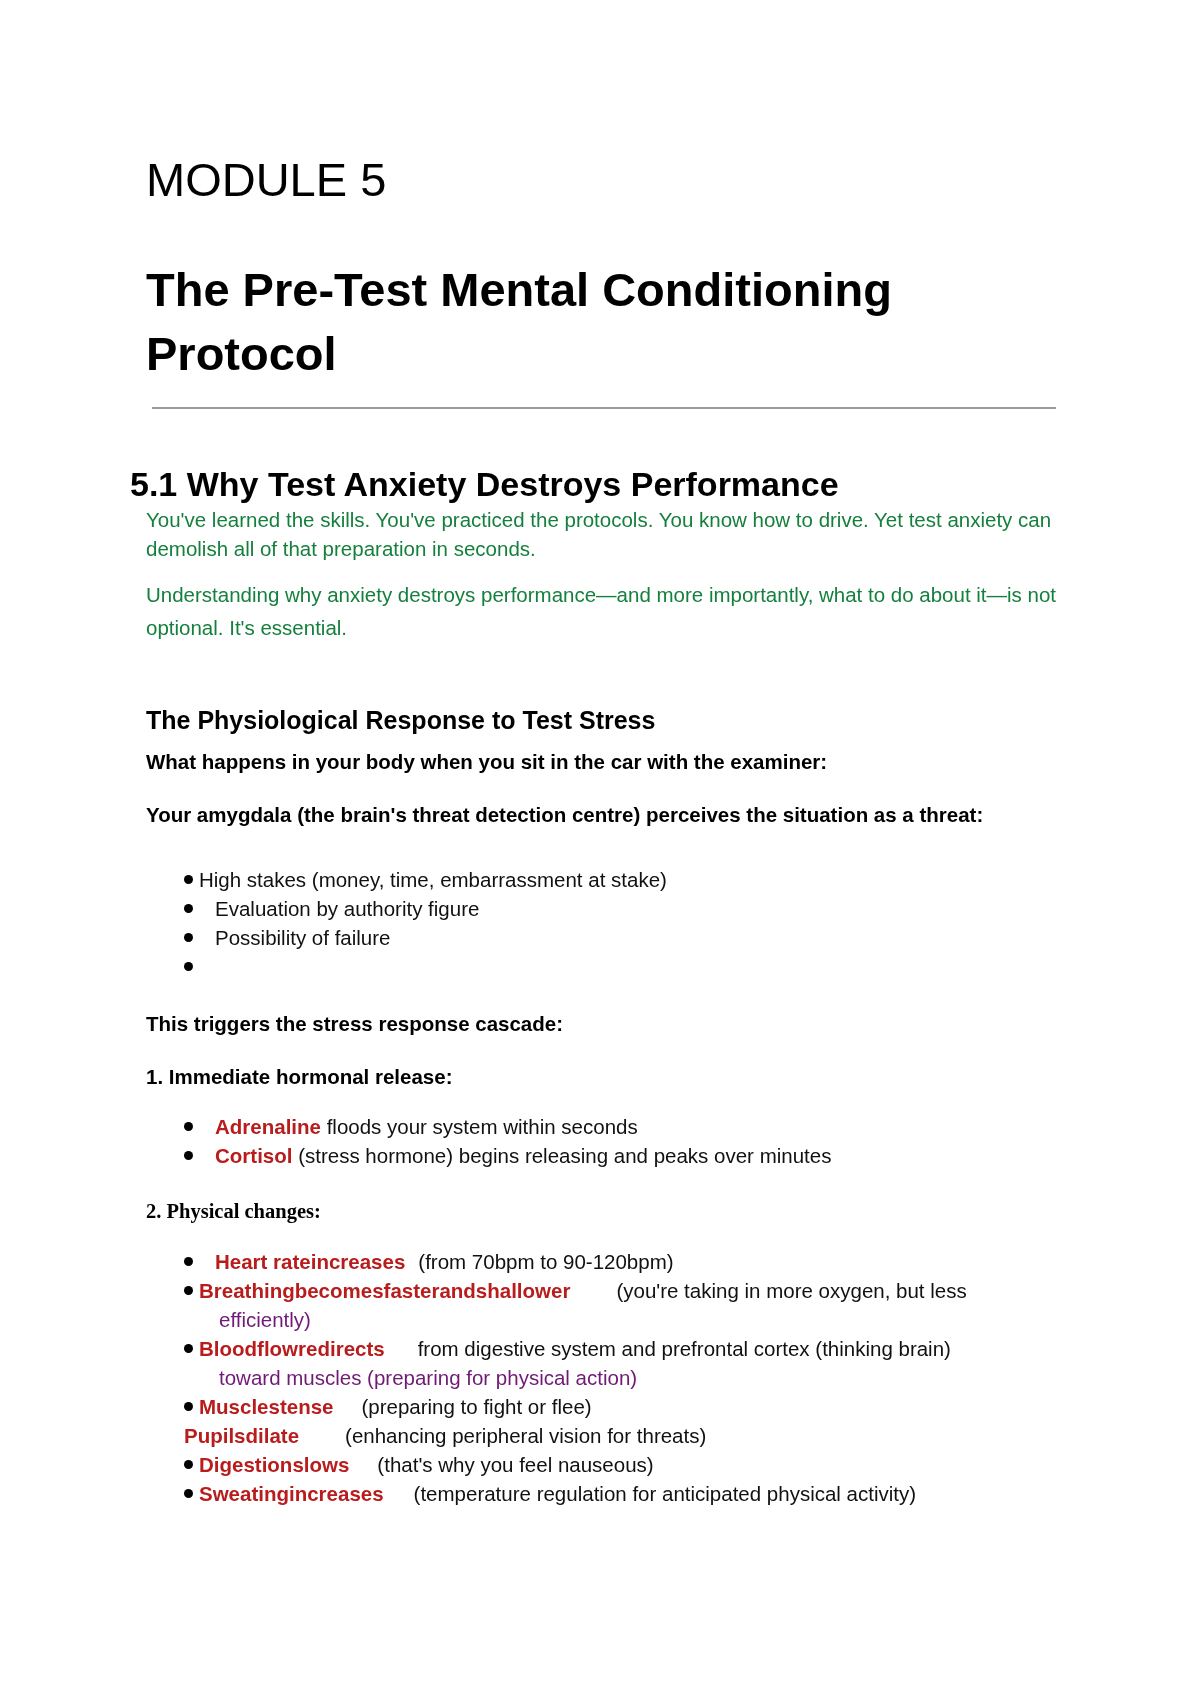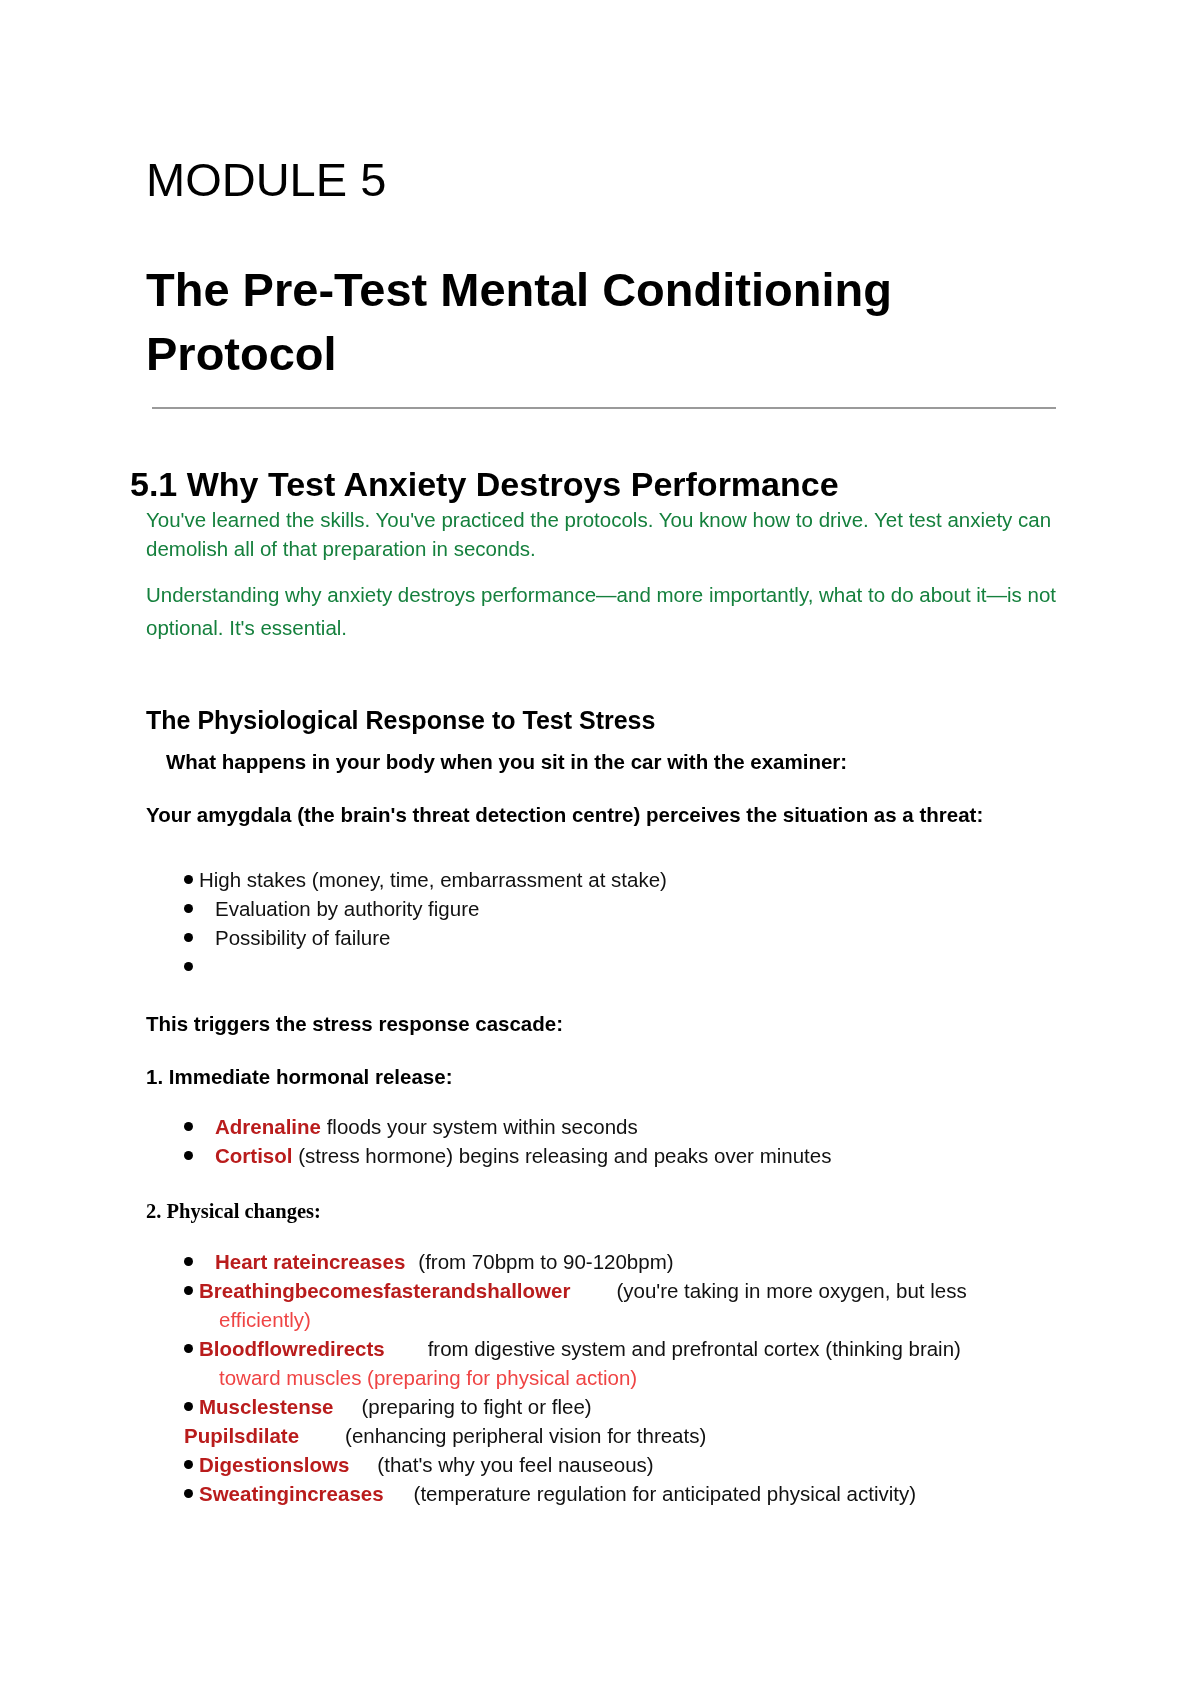--- a/index.html
+++ b/index.html
@@ -11,35 +11,35 @@
   .divider { left: 152px; top: 407px; width: 904px; height: 2px; background: #9a9a9a; }
   .h-sec { left: 130px; top: 462px; font-size: 34px; font-weight: bold; line-height: 44px; }
   .p { font-size: 20.5px; line-height: 29px; color: #15803d; }
   .p1 { left: 146px; top: 505px; white-space: normal; width: 920px; }
   .p2 { left: 146px; top: 578px; white-space: normal; width: 920px; line-height: 33px; }
   .h-sub { left: 146px; top: 703px; font-size: 25px; font-weight: bold; line-height: 34px; }
   .b { font-size: 20.5px; font-weight: bold; line-height: 28px; }
   .bullet { display: inline-block; width: 9px; height: 9px; border-radius: 50%; background: #000; vertical-align: middle; margin-right: 6px; position: relative; top: -2px; }
   .li { position: absolute; white-space: nowrap; font-size: 20.5px; line-height: 29px; color: #111; }
   .li strong { color: #b91c1c; }
-  .cont { position: absolute; font-size: 20.5px; line-height: 29px; color: #ef4444; white-space: nowrap; }
+  .cont { position: absolute; font-size: 20.5px; line-height: 29px; color: #701a75; white-space: nowrap; }
 </style>
 </head>
 <body>
 
 <div class="abs h-module">MODULE 5</div>
 <div class="abs h-title">The Pre-Test Mental Conditioning Protocol</div>
 <div class="abs divider"></div>
 
 <div class="abs h-sec">5.1 Why Test Anxiety Destroys Performance</div>
 <div class="abs p p1">You've learned the skills. You've practiced the protocols. You know how to drive. Yet test anxiety can demolish all of that preparation in seconds.</div>
 <div class="abs p p2">Understanding why anxiety destroys performance—and more importantly, what to do about it—is not optional. It's essential.</div>
 
 <div class="abs h-sub">The Physiological Response to Test Stress</div>
-<div class="abs b" style="left:146px; top:748px;margin-left:20px;">What happens in your body when you sit in the car with the examiner:</div>
+<div class="abs b" style="left:146px; top:748px;">What happens in your body when you sit in the car with the examiner:</div>
 <div class="abs b" style="left:146px; top:801px;">Your amygdala (the brain's threat detection centre) perceives the situation as a threat:</div>
 
 <div class="li" style="left:184px; top:865px;">
   <span class="bullet"></span><span>High stakes (money, time, embarrassment at stake)</span>
 </div>
 <div class="li" style="left:184px; top:894px;">
   <span class="bullet" style="margin-right:22px"></span><span>Evaluation by authority figure</span>
 </div>
 <div class="li" style="left:184px; top:923px;">
   <span class="bullet" style="margin-right:22px"></span><span>Possibility of failure</span>
@@ -61,21 +61,21 @@
 <div class="abs b" style="left:146px; top:1197px;font-family:Liberation Serif, serif;">2. Physical changes:</div>
 
 <div class="li" style="left:184px; top:1247px;">
   <span class="bullet" style="margin-right:22px"></span><strong>Heart rateincreases</strong><span style="margin-left:13px">(from 70bpm to 90-120bpm)</span>
 </div>
 <div class="li" style="left:184px; top:1276px;">
   <span class="bullet"></span><strong>Breathingbecomesfasterandshallower</strong><span style="margin-left:46px">(you're taking in more oxygen, but less</span>
 </div>
 <div class="cont" style="left:219px; top:1305px;">efficiently)</div>
 <div class="li" style="left:184px; top:1334px;">
-  <span class="bullet"></span><strong>Bloodflowredirects</strong><span style="margin-left:43px">from digestive system and prefrontal cortex (thinking brain)</span>
+  <span class="bullet"></span><strong>Bloodflowredirects</strong><span style="margin-left:33px">from digestive system and prefrontal cortex (thinking brain)</span>
 </div>
 <div class="cont" style="left:219px; top:1363px;">toward muscles (preparing for physical action)</div>
 <div class="li" style="left:184px; top:1392px;">
   <span class="bullet"></span><strong>Musclestense</strong><span style="margin-left:28px">(preparing to fight or flee)</span>
 </div>
 <div class="li" style="left:184px; top:1421px;">
   <strong>Pupilsdilate</strong><span style="margin-left:46px">(enhancing peripheral vision for threats)</span>
 </div>
 <div class="li" style="left:184px; top:1450px;">
   <span class="bullet"></span><strong>Digestionslows</strong><span style="margin-left:28px">(that's why you feel nauseous)</span>

